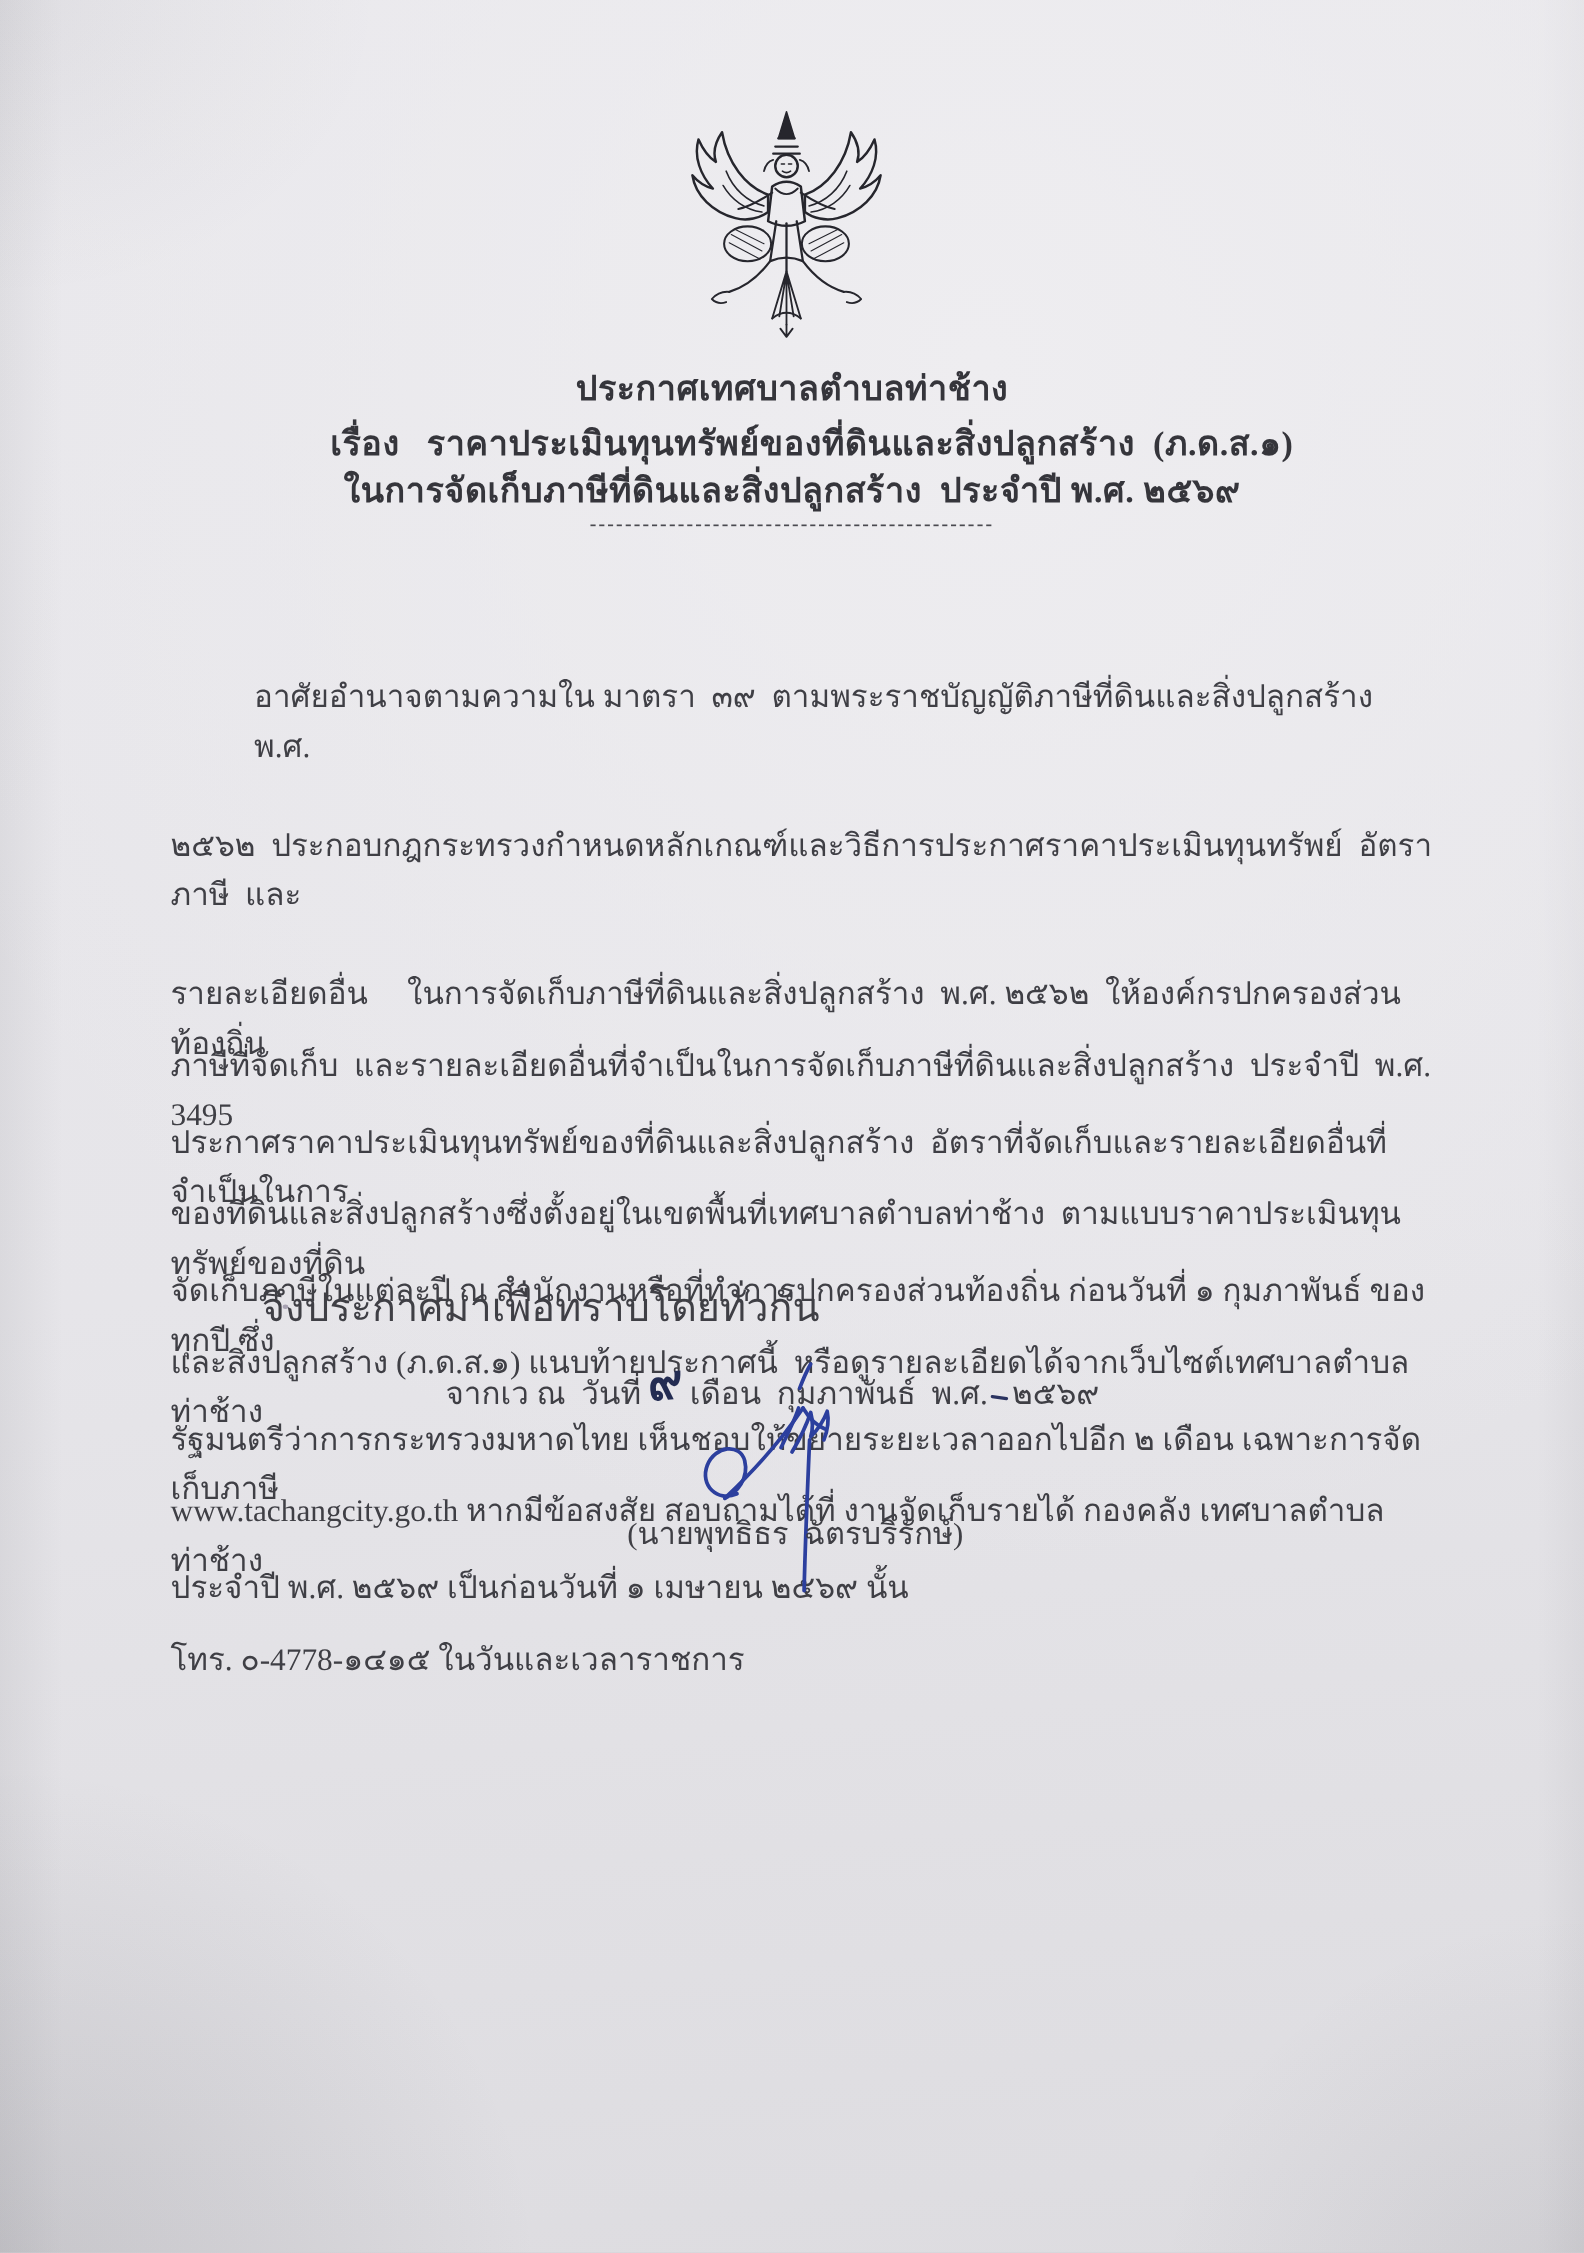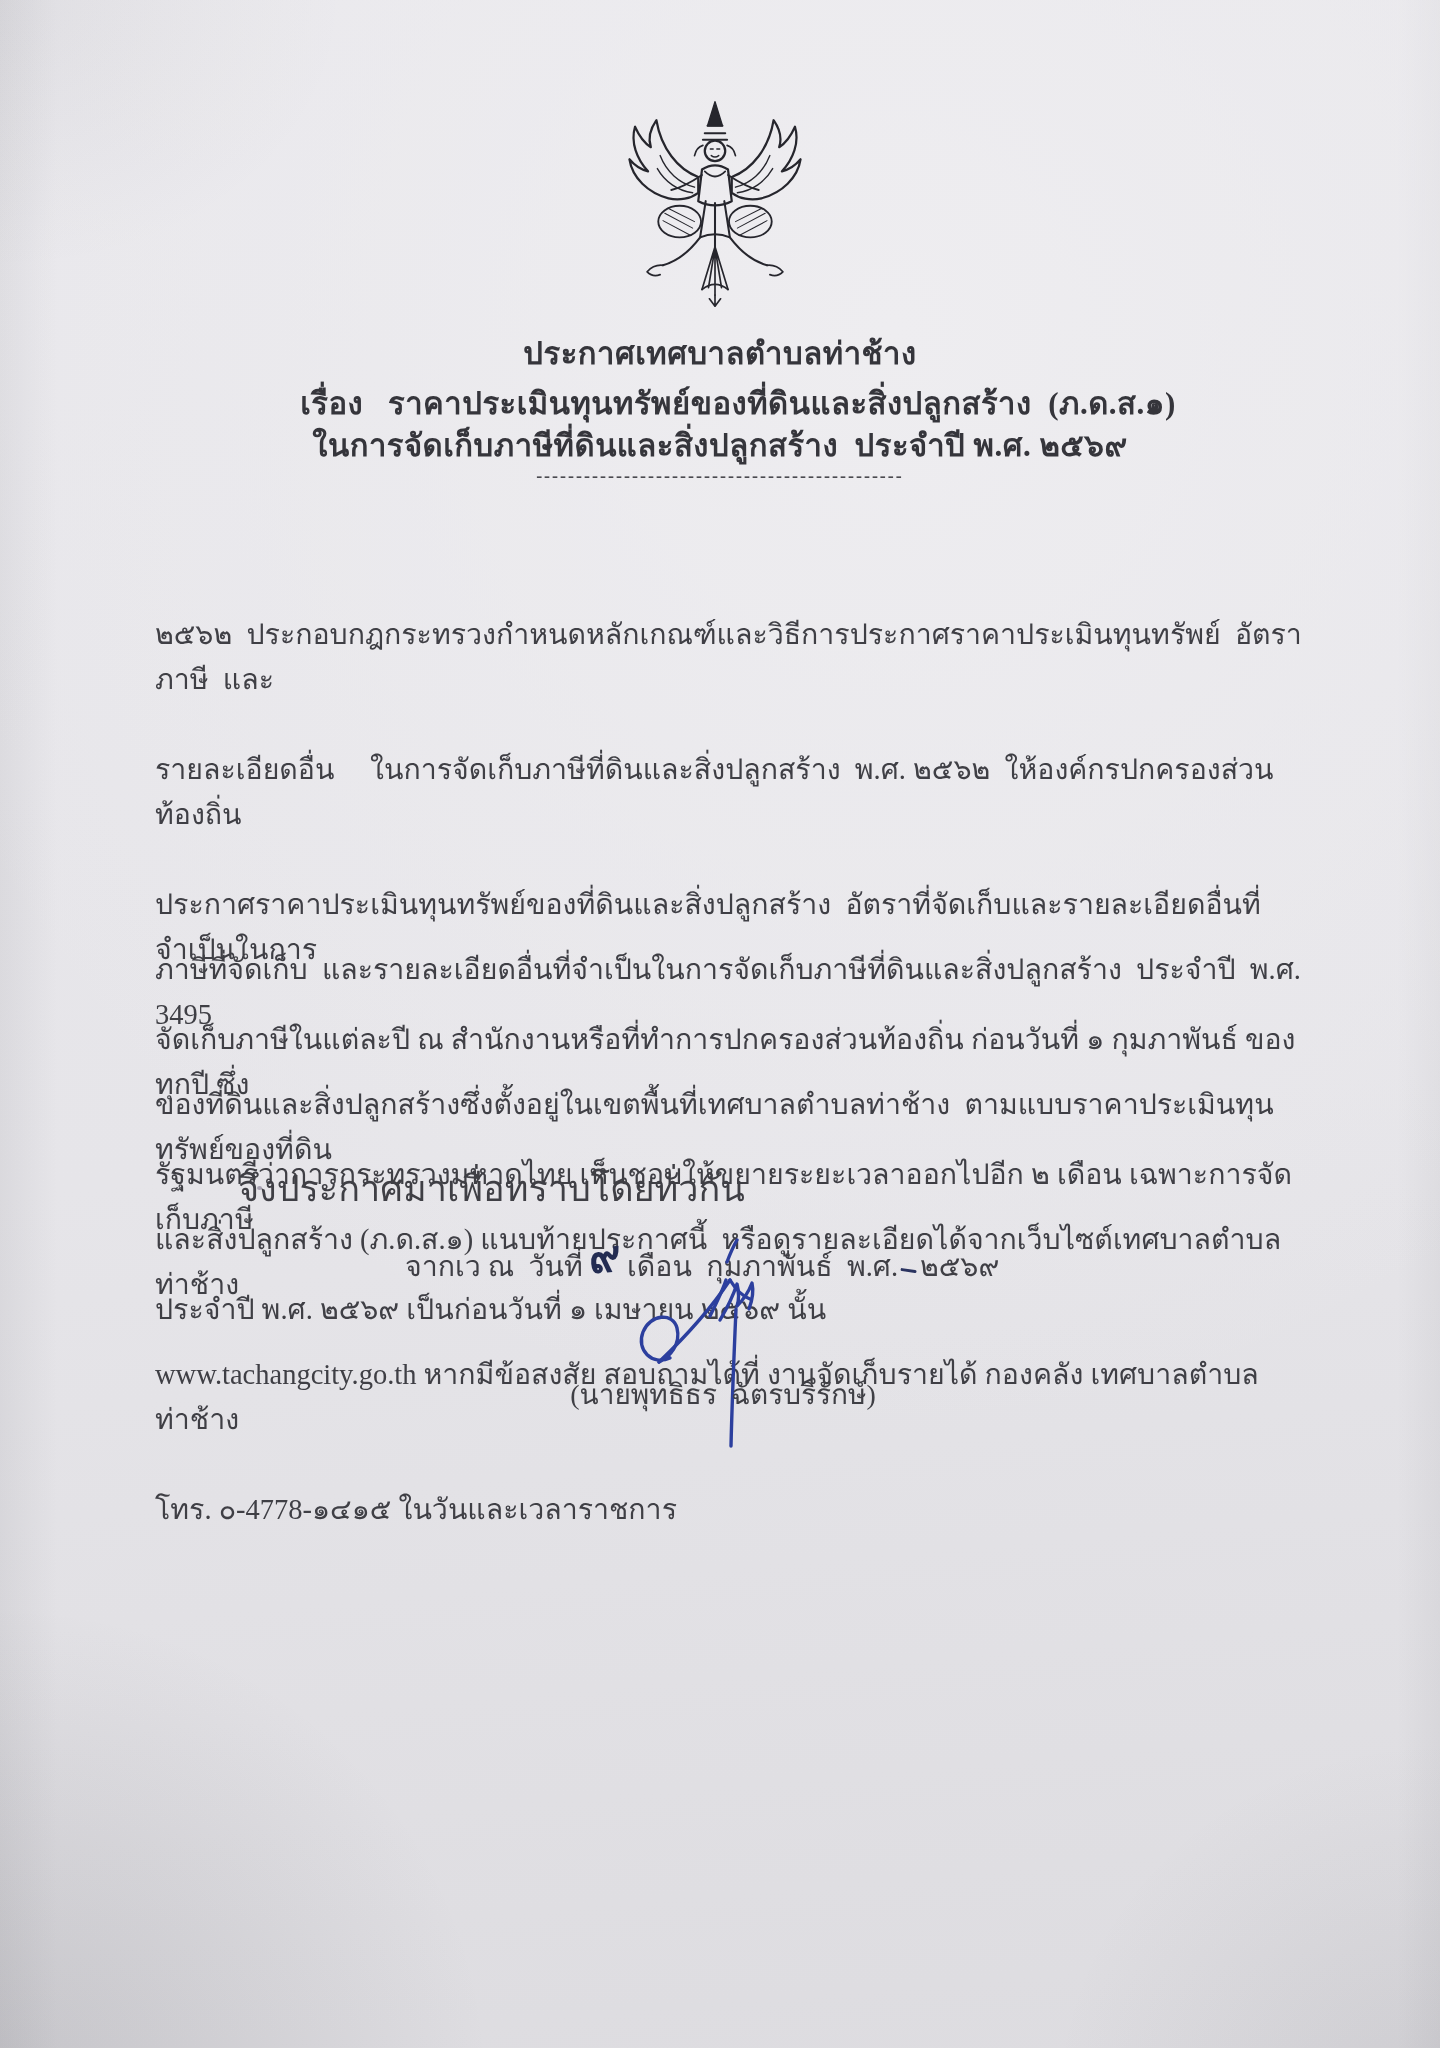--- a/index.html
+++ b/index.html
@@ -76,20 +76,21 @@
       </g>
     </svg>
   </div>
 
   <div class="abs center-line title" style="top:328px;">ประกาศเทศบาลตำบลท่าช้าง</div>
   <div class="abs center-line title" style="top:378px;padding-left:18px;">เรื่อง   ราคาประเมินทุนทรัพย์ของที่ดินและสิ่งปลูกสร้าง  (ภ.ด.ส.๑)</div>
   <div class="abs center-line title" style="top:420px;">ในการจัดเก็บภาษีที่ดินและสิ่งปลูกสร้าง  ประจำปี พ.ศ. ๒๕๖๙</div>
   <div class="abs center-line divider" style="top:466px;">----------------------------------------------</div>
 
   <div class="abs bodyblock" style="top:522px;">
+    <div class="line indent">อาศัยอำนาจตามความใน มาตรา  ๓๙  ตามพระราชบัญญัติภาษีที่ดินและสิ่งปลูกสร้าง พ.ศ.</div>
     <div class="line">๒๕๖๒  ประกอบกฎกระทรวงกำหนดหลักเกณฑ์และวิธีการประกาศราคาประเมินทุนทรัพย์  อัตราภาษี  และ</div>
     <div class="line">รายละเอียดอื่น     ในการจัดเก็บภาษีที่ดินและสิ่งปลูกสร้าง  พ.ศ. ๒๕๖๒  ให้องค์กรปกครองส่วนท้องถิ่น</div>
     <div class="line">ประกาศราคาประเมินทุนทรัพย์ของที่ดินและสิ่งปลูกสร้าง  อัตราที่จัดเก็บและรายละเอียดอื่นที่จำเป็นในการ</div>
     <div class="line">จัดเก็บภาษีในแต่ละปี ณ สำนักงานหรือที่ทำการปกครองส่วนท้องถิ่น ก่อนวันที่ ๑ กุมภาพันธ์ ของทุกปี ซึ่ง</div>
     <div class="line">รัฐมนตรีว่าการกระทรวงมหาดไทย เห็นชอบให้ขยายระยะเวลาออกไปอีก ๒ เดือน เฉพาะการจัดเก็บภาษี</div>
     <div class="line">ประจำปี พ.ศ. ๒๕๖๙ เป็นก่อนวันที่ ๑ เมษายน ๒๕๖๙ นั้น</div>
   </div>
 
   <div class="abs bodyblock" style="top:857px;">
     <div class="line">ภาษีที่จัดเก็บ  และรายละเอียดอื่นที่จำเป็นในการจัดเก็บภาษีที่ดินและสิ่งปลูกสร้าง  ประจำปี  พ.ศ. 3495</div>

